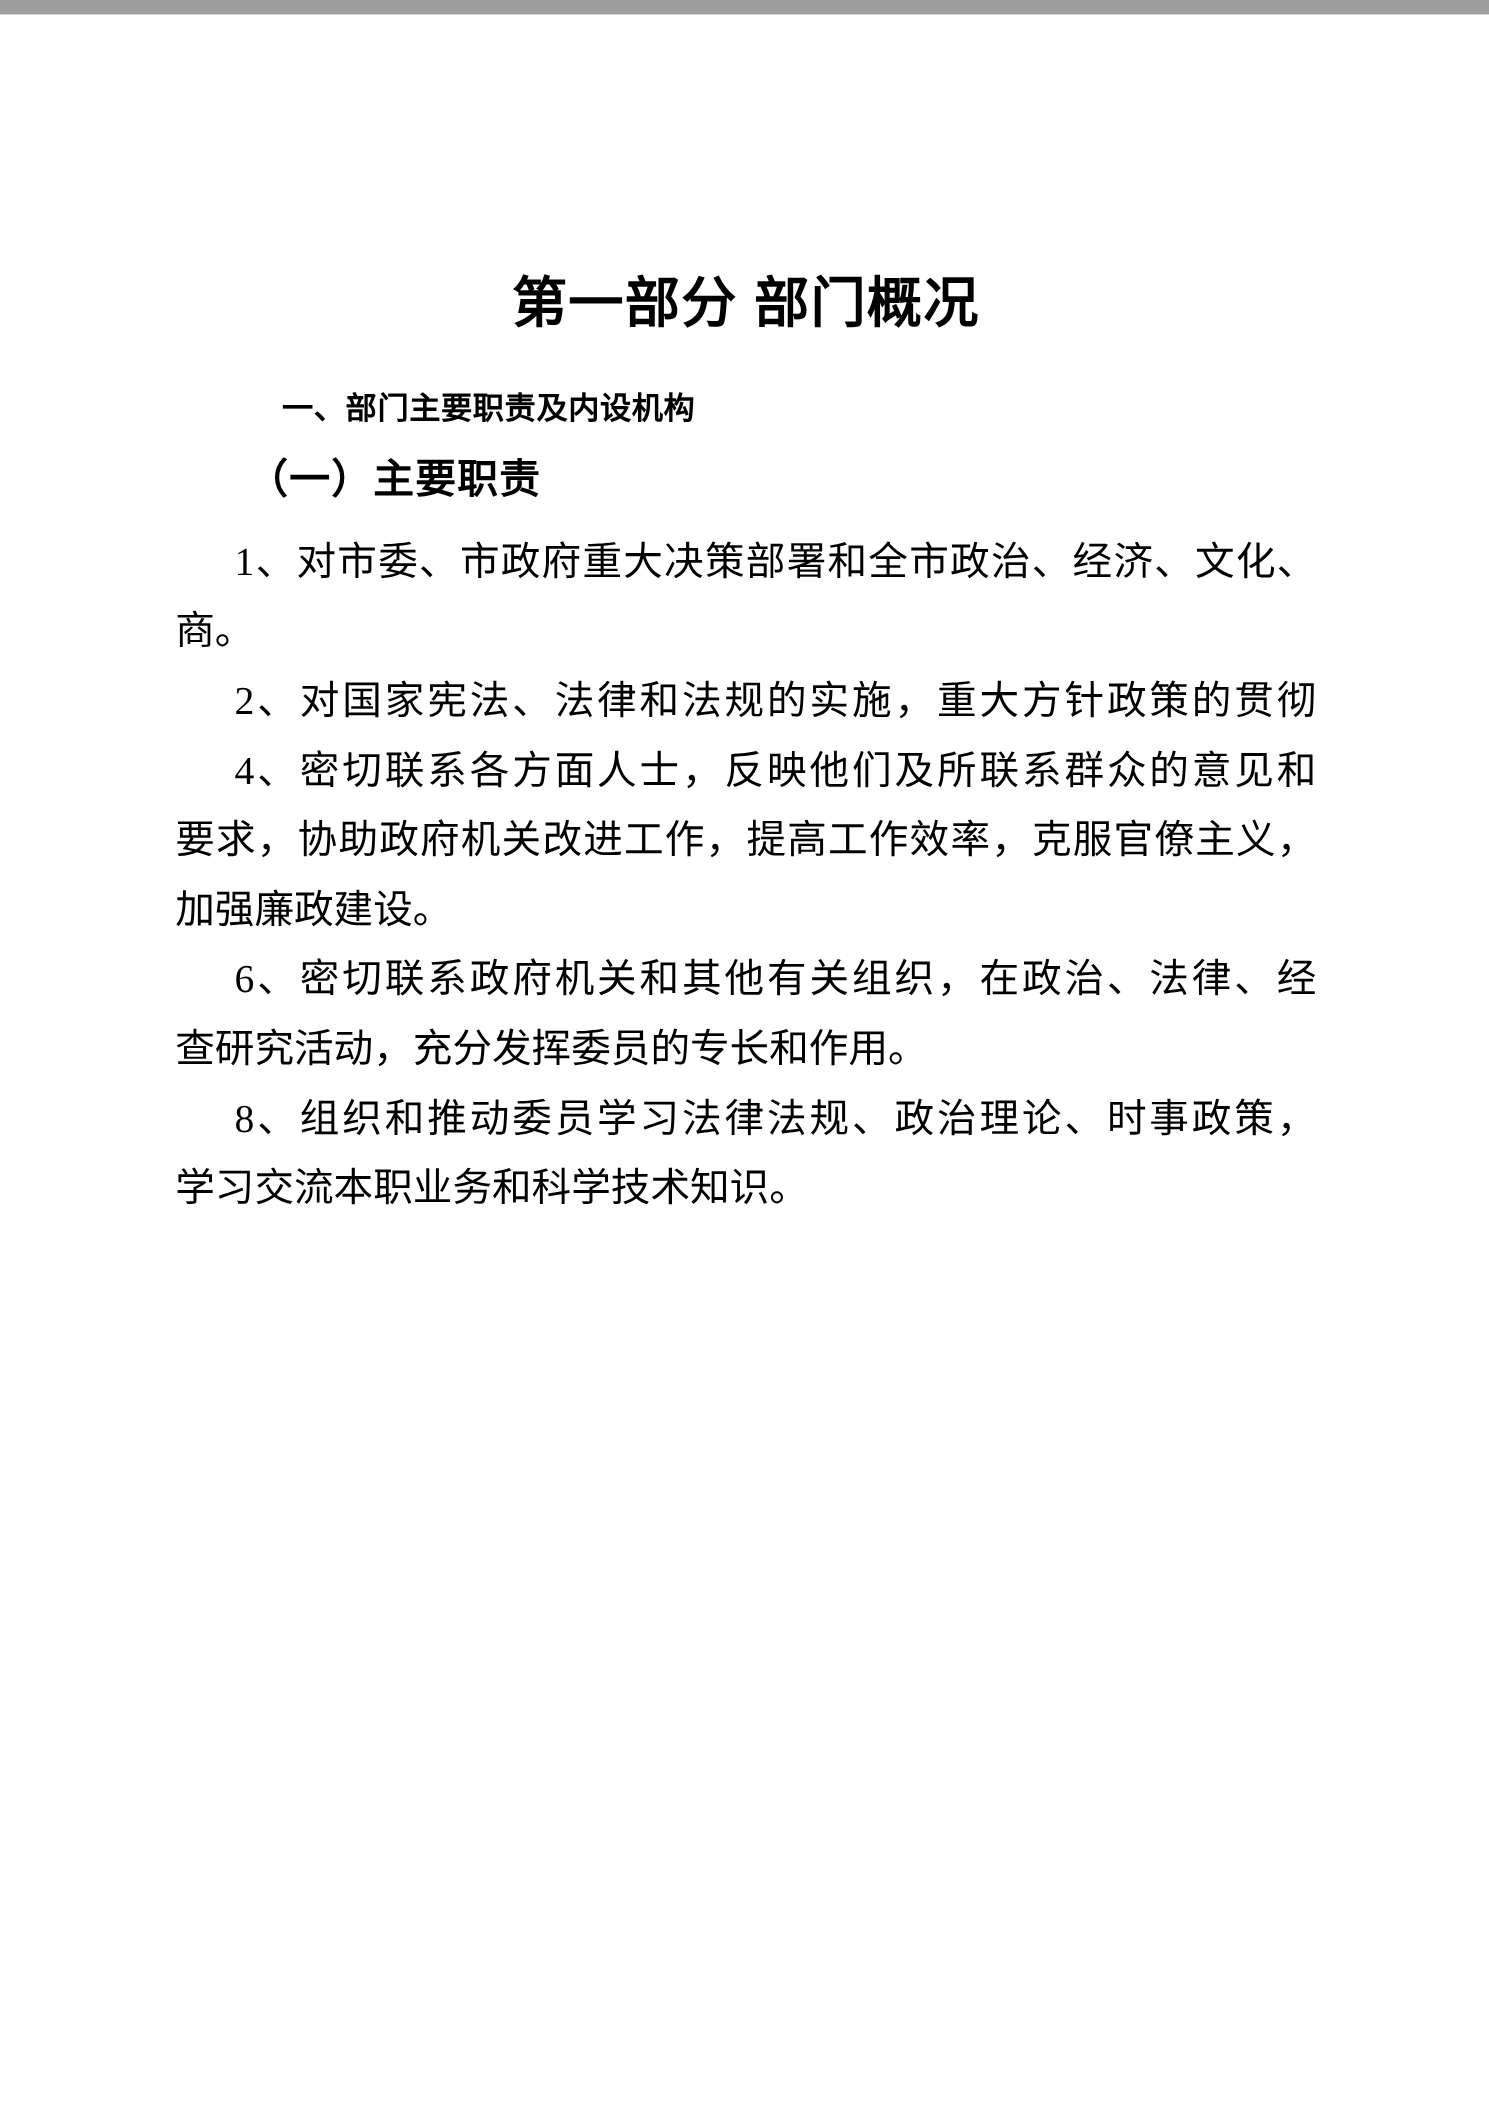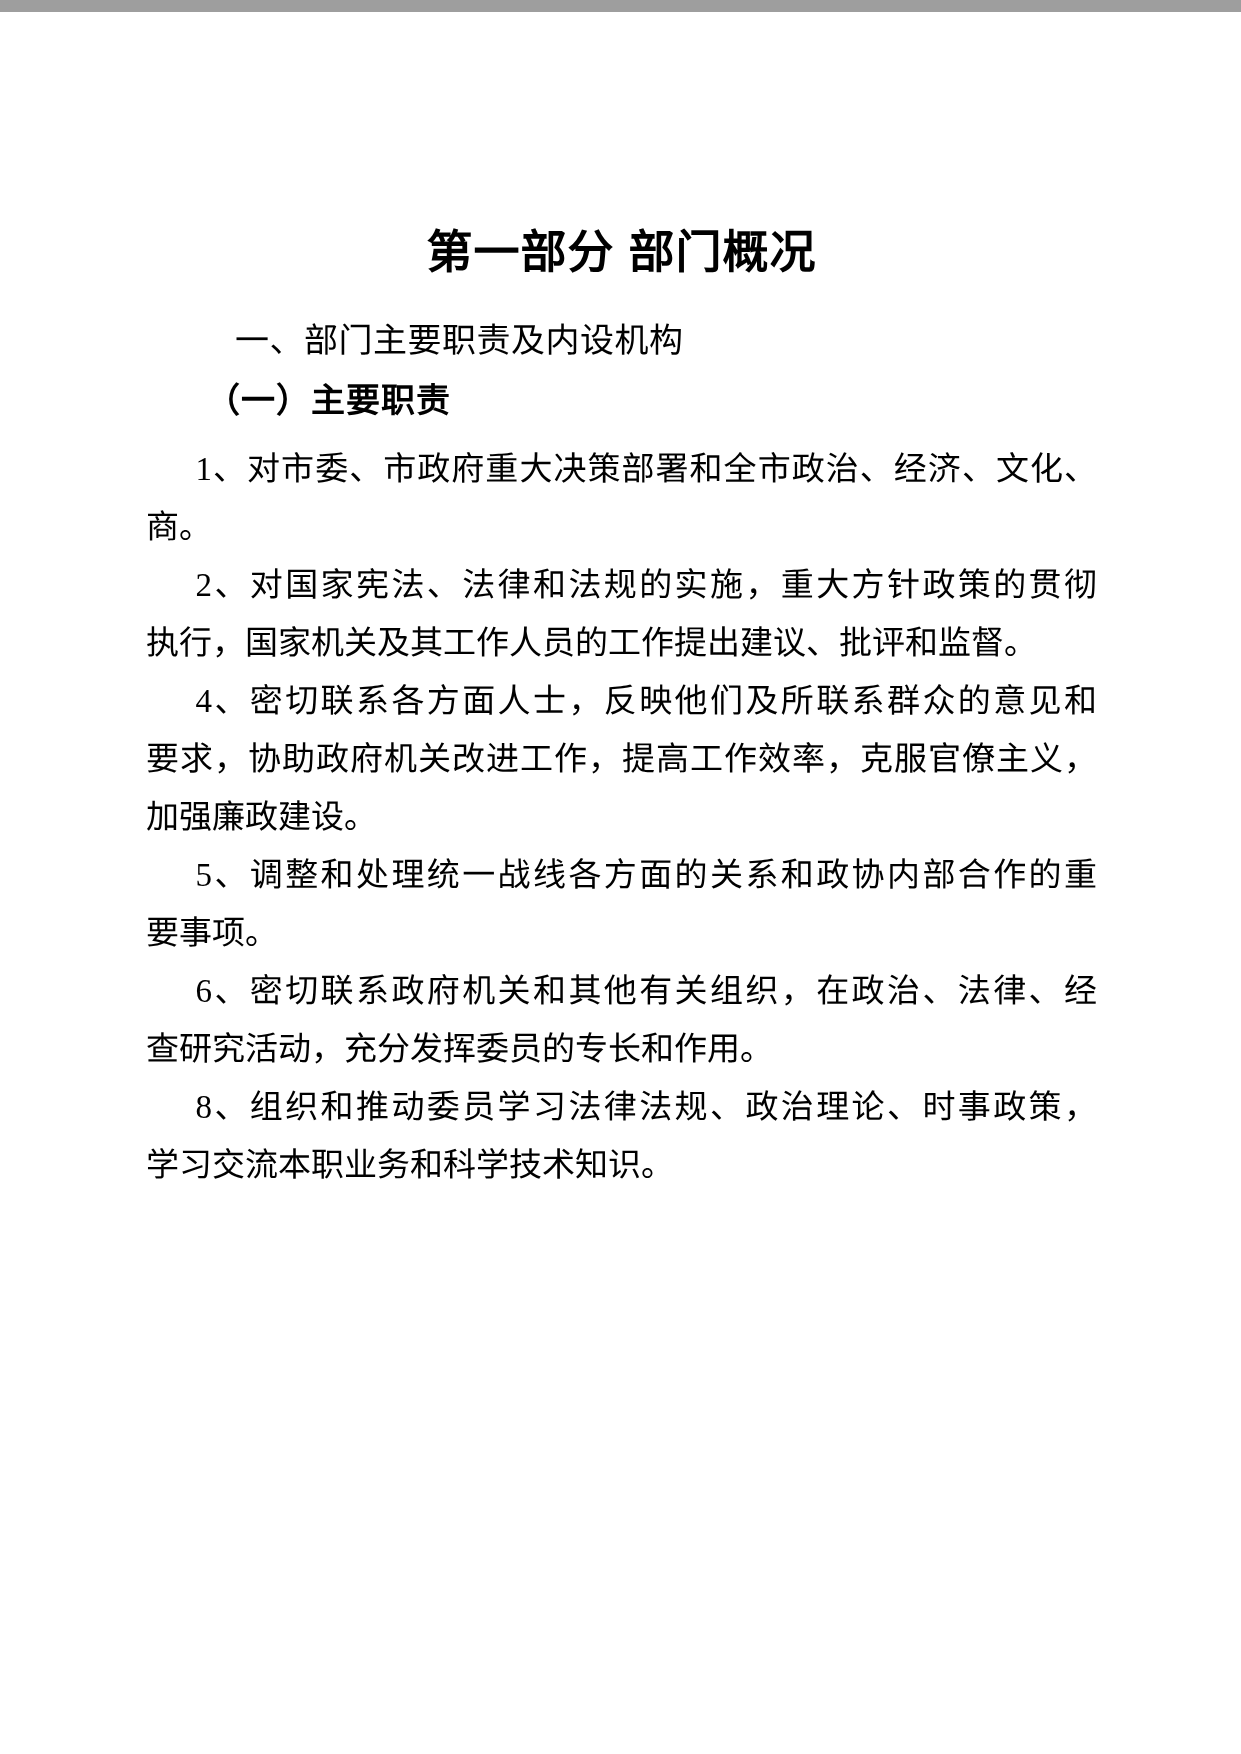--- a/index.html
+++ b/index.html
@@ -24,22 +24,22 @@
     font-weight: 700;
     font-size: 46px;
     line-height: 70px;
     text-align: center;
     letter-spacing: 1px;
     white-space: nowrap;
   }
   .section-heading {
     margin: 30px 0 0 89px;
     font-family: "Liberation Sans", "DejaVu Sans", sans-serif;
-    font-weight: 400;
-    font-size: 34px;
+    font-weight: 700;
+    font-size: 26px;
     line-height: 46px;
     letter-spacing: 0.5px;
   }
   .subsection-heading {
     margin: 14px 0 0 60px;
     font-family: Liberation Sans, sans-serif;
     font-weight: 700;
     font-size: 34px;
     line-height: 46px;
     letter-spacing: 1px;
@@ -81,36 +81,31 @@
 
   <div class="body-text">
 
     <p class="para">
       <span class="line first fill" style="display: block;">1、对市委、市政府重大决策部署和全市政治、经济、文化、</span>
       <span class="line" style="display: block;">商。</span>
     </p>
 
     <p class="para">
       <span class="line first fill" style="display: block;">2、对国家宪法、法律和法规的实施，重大方针政策的贯彻</span>
-      <span class="line" style="display: block;">执行，国家机关及其工作人员的工作提出建议、批评和监督。</span>
     </p>
 
     <p class="para">
     </p>
 
     <p class="para">
       <span class="line first fill" style="display: block;">4、密切联系各方面人士，反映他们及所联系群众的意见和</span>
       <span class="line fill" style="display: block;">要求，协助政府机关改进工作，提高工作效率，克服官僚主义，</span>
       <span class="line" style="display: block;">加强廉政建设。</span>
     </p>
 
-    <p class="para">
-      <span class="line first fill" style="display: block;">5、调整和处理统一战线各方面的关系和政协内部合作的重</span>
-      <span class="line" style="display: block;">要事项。</span>
-    </p>
 
     <p class="para">
       <span class="line first fill" style="display: block;">6、密切联系政府机关和其他有关组织，在政治、法律、经</span>
       <span class="line" style="display: block;">查研究活动，充分发挥委员的专长和作用。</span>
     </p>
 
 
     <p class="para">
       <span class="line first fill" style="display: block;">8、组织和推动委员学习法律法规、政治理论、时事政策，</span>
       <span class="line" style="display: block;">学习交流本职业务和科学技术知识。</span>

